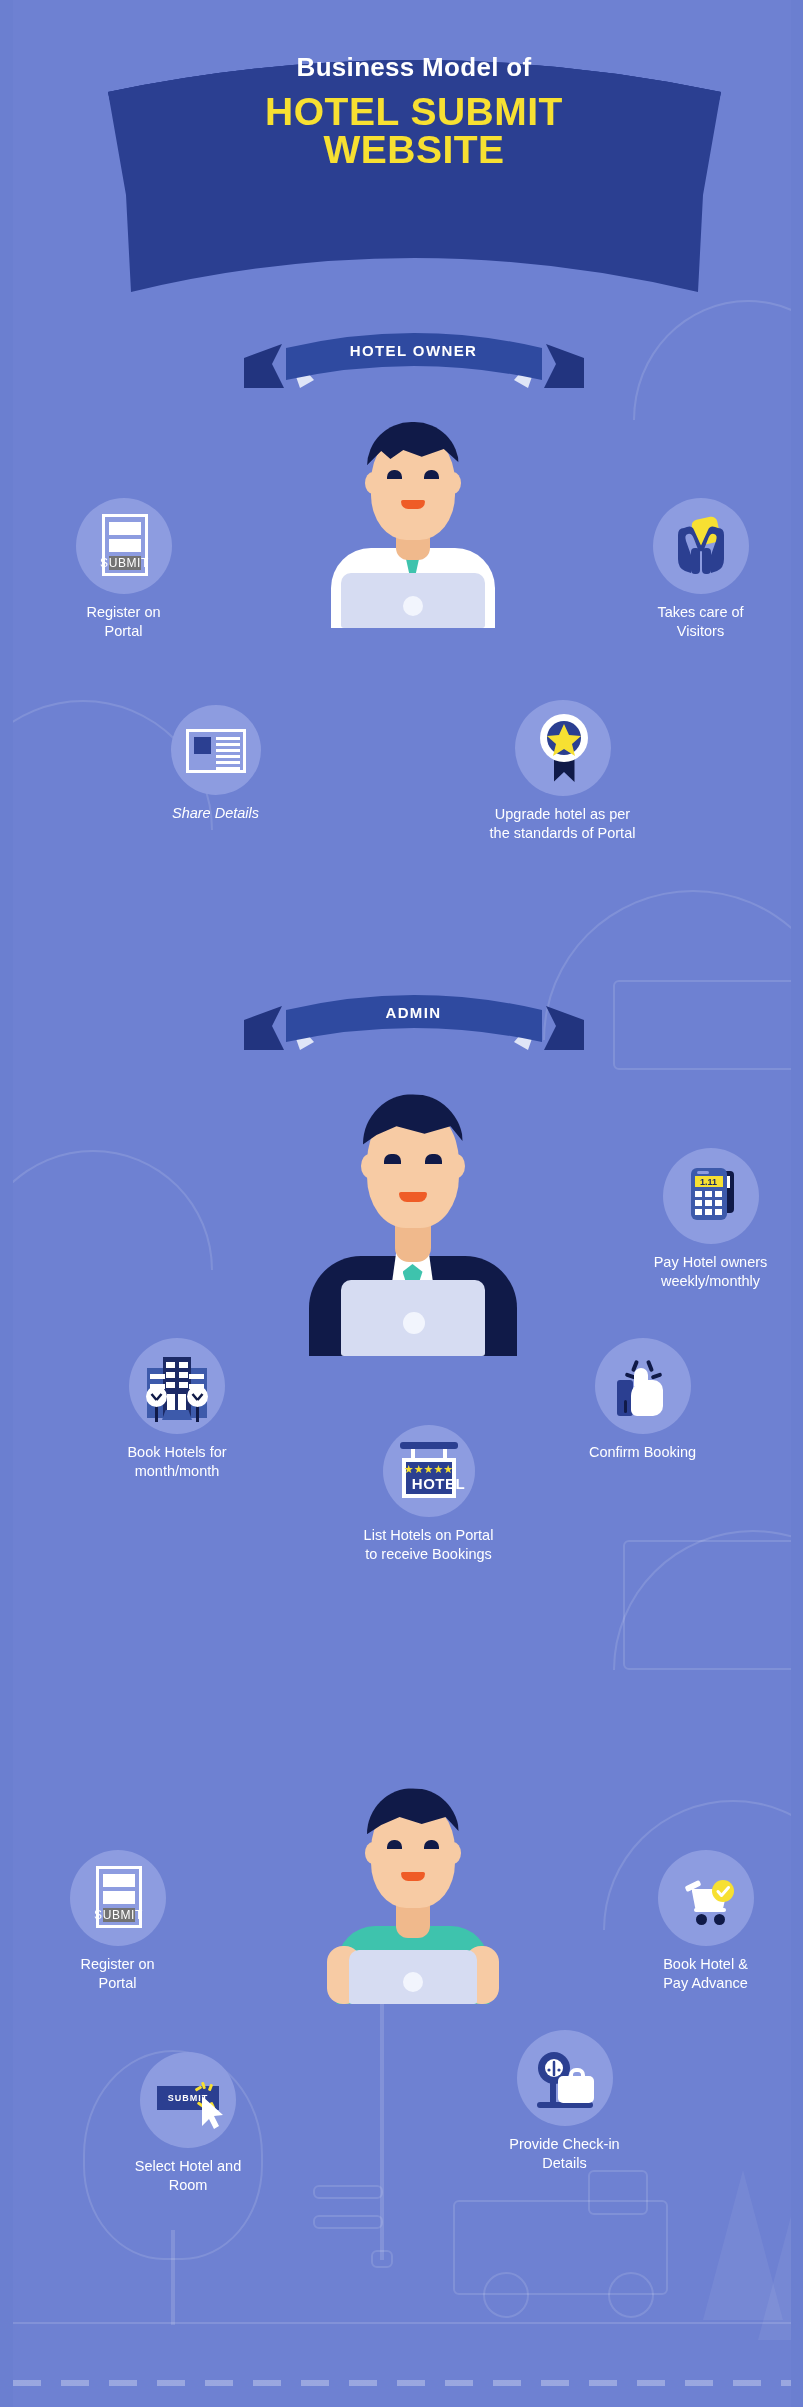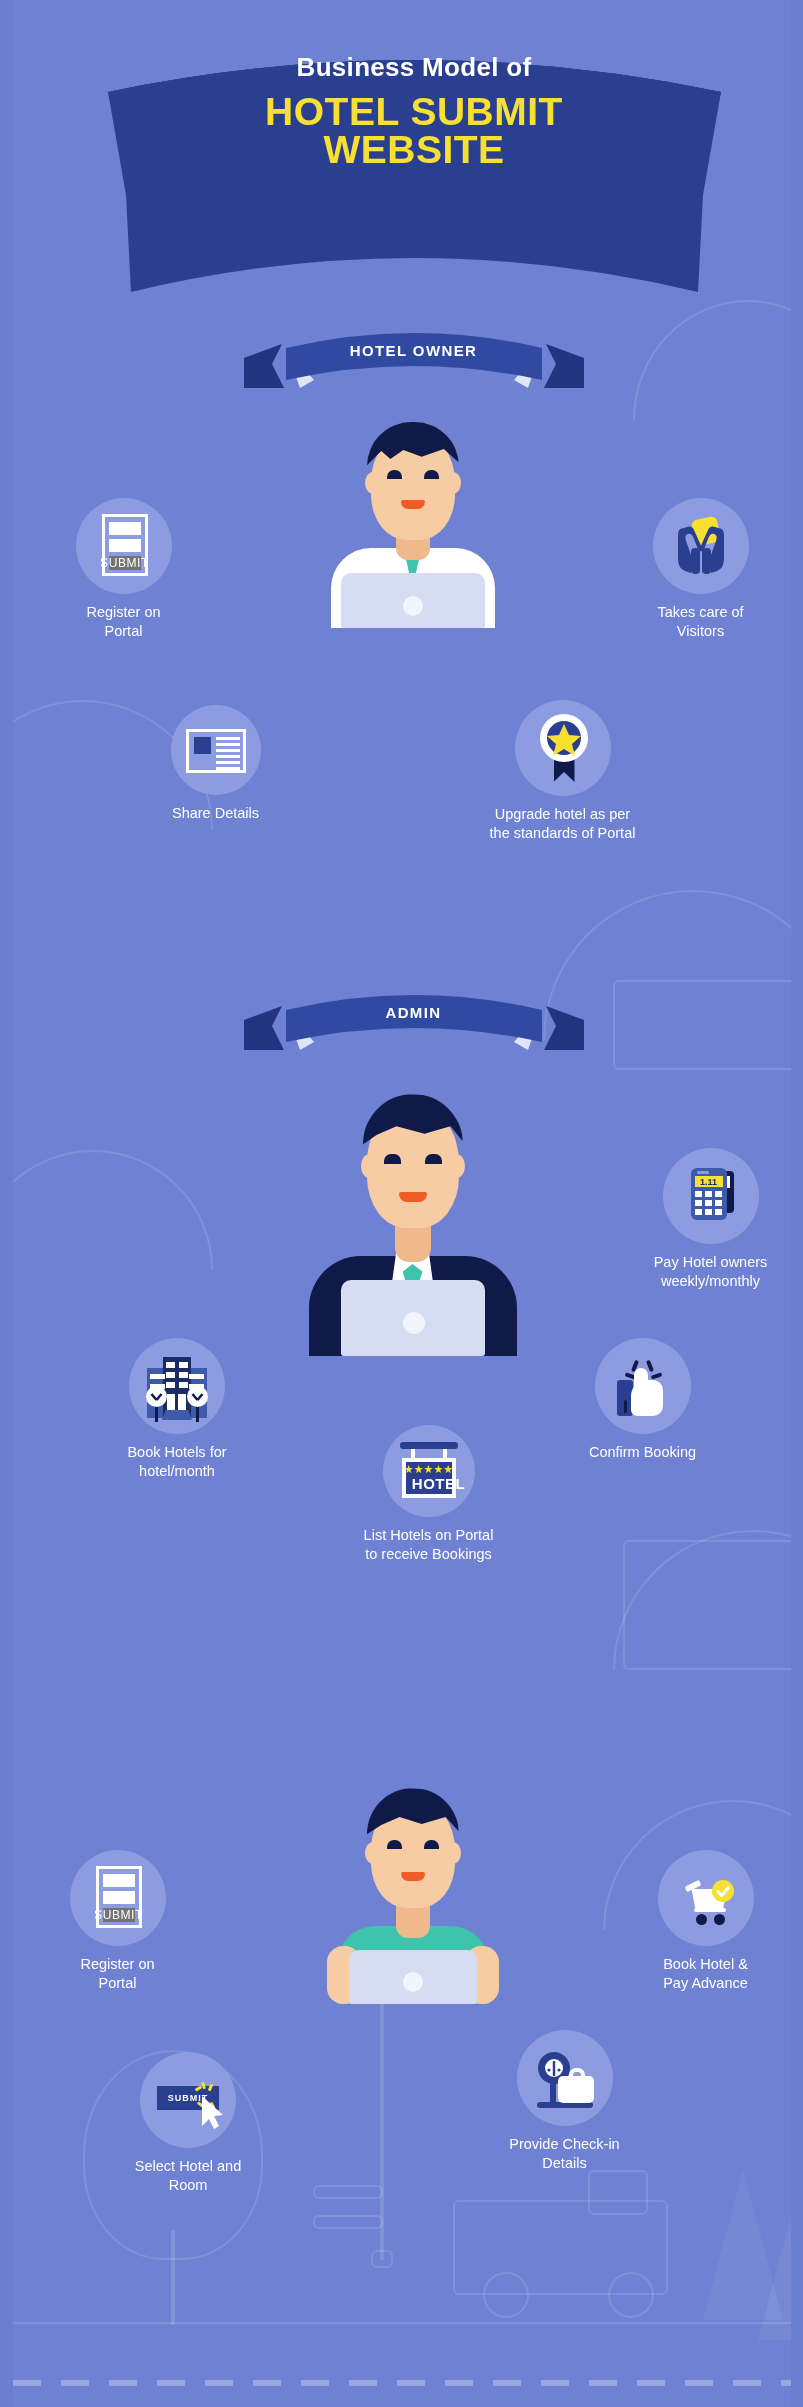--- a/index.html
+++ b/index.html
@@ -302,21 +302,21 @@
         <path d="M31 30 q-6 0 -6 7 l0 24 q0 9 7 12 l6 2 0 -18 -5 -14 q-2 -6 2 -7 4 -1 6 5 l5 13 4 -2 -9 -20 q-2 -6 -10 -2 z" fill="#2b3f91"></path>
         <path d="M65 30 q6 0 6 7 l0 24 q0 9 -7 12 l-6 2 0 -18 5 -14 q2 -6 -2 -7 -4 -1 -6 5 l-5 13 -4 -2 9 -20 q2 -6 10 -2 z" fill="#2b3f91"></path>
         <rect x="38" y="50" width="9" height="26" rx="4" fill="#2b3f91"></rect>
         <rect x="49" y="50" width="9" height="26" rx="4" fill="#2b3f91"></rect>
       </svg>
     </div>
     <div class="item-label">Takes care of
 Visitors</div>
   </div>
 
-  <div class="item" style="left:128px; top:705px; width:150px;">
+  <div class="item" style="left:128px; top:705px; width:150px;font-style:italic;">
     <div class="item-circle" style="width:90px; height:90px;">
       <div class="doc-box" style="left:15px; top:24px; width:60px; height:44px;">
         <div class="doc-img" style="left:5px; top:5px; width:17px; height:17px;"></div>
         <div class="doc-line" style="left:27px; top:5px; width:24px; height:3px;"></div>
         <div class="doc-line" style="left:27px; top:11px; width:24px; height:3px;"></div>
         <div class="doc-line" style="left:27px; top:17px; width:24px; height:3px;"></div>
         <div class="doc-line" style="left:27px; top:23px; width:24px; height:3px;"></div>
         <div class="doc-line" style="left:27px; top:29px; width:24px; height:3px;"></div>
         <div class="doc-line" style="left:27px; top:35px; width:24px; height:3px;"></div>
       </div>
@@ -409,21 +409,21 @@
       <div class="tree-trunk" style="left:26px; top:58px; width:3px; height:26px;"></div>
       <div class="tree-top" style="left:17px; top:48px; width:21px; height:21px;"></div>
       <div class="tree-trunk" style="left:67px; top:58px; width:3px; height:26px;"></div>
       <div class="tree-top" style="left:58px; top:48px; width:21px; height:21px;"></div>
       <svg width="96" height="96" style="position:absolute;top:0;left:0;">
         <path d="M27.5 62 l-5 -6 M27.5 62 l5 -6" stroke="#101a48" stroke-width="2.5" fill="none"></path>
         <path d="M68.5 62 l-5 -6 M68.5 62 l5 -6" stroke="#101a48" stroke-width="2.5" fill="none"></path>
       </svg>
     </div>
     <div class="item-label">Book Hotels for
-hotel/month</div>
+month/month</div>
   </div>
 
   <div class="item" style="left:326px; top:1425px; width:180px;">
     <div class="item-circle" style="width:92px; height:92px;">
       <div class="sign-bar" style="left:17px; top:17px; width:58px; height:7px;"></div>
       <div class="sign-rod" style="left:28px; top:24px; width:4px; height:12px;"></div>
       <div class="sign-rod" style="left:60px; top:24px; width:4px; height:12px;"></div>
       <div class="sign-plate" style="left:19px; top:33px; width:54px; height:40px;">
         <div class="sign-stars">★★★★★</div>
         <div class="sign-text">HOTEL</div>

